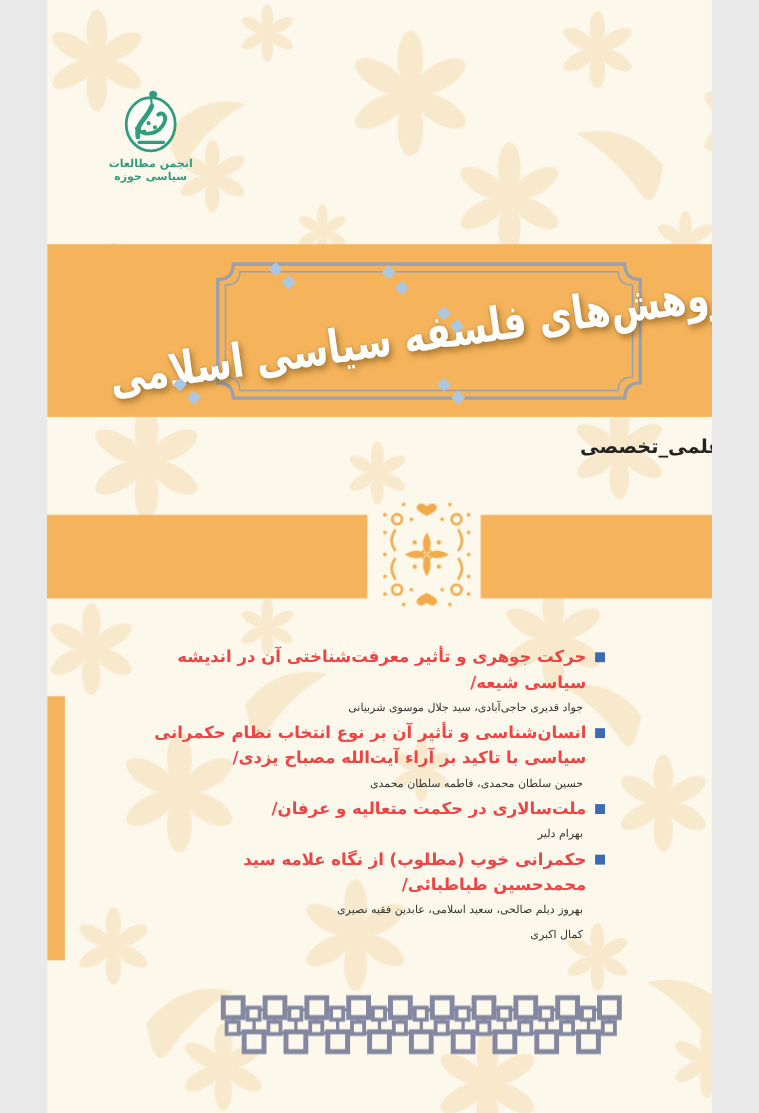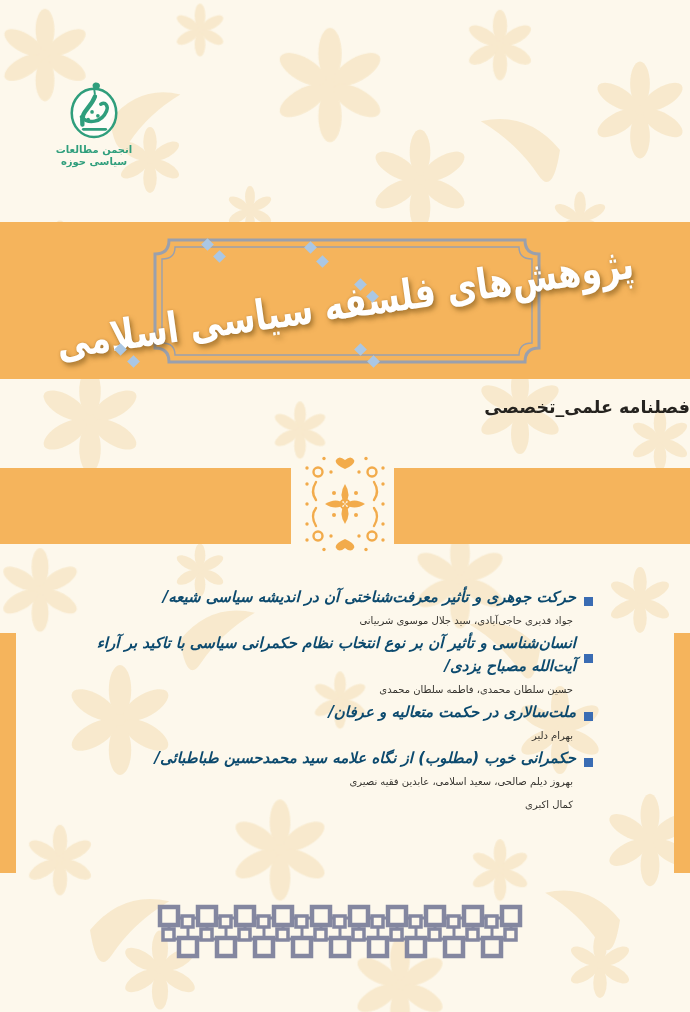--- a/index.html
+++ b/index.html
@@ -1,16 +1,16 @@
 <!DOCTYPE html>
 <html lang="fa"><head>
 <meta charset="utf-8">
 <style>
   html,body{margin:0;padding:0;background:#e9e9e9;}
-  .cover{position:relative;width:690px;height:1012px;margin:0 auto;background:#fdf8ec;
+  .cover{position:relative;width:604px;height:1012px;margin:0 auto;background:#fdf8ec;
          overflow:hidden;font-family:"DejaVu Sans",sans-serif;}
   .damask{position:absolute;left:0;top:0;pointer-events:none;}
   .band{position:absolute;background:#f5b45c;}
   #titleband{left:0;top:222px;width:690px;height:157px;overflow:hidden;}
   .frame-svg{position:absolute;left:149px;top:13px;}
   .callig{position:absolute;left:0;right:0;top:6px;bottom:0;display:flex;align-items:center;
           justify-content:center;color:#ffffff;font-weight:bold;font-size:33px;direction:rtl;
           white-space:nowrap;transform:rotate(-8deg) scaleY(1.28);
           text-shadow:2px 3px 5px rgba(96,64,10,.5),0 0 2px rgba(120,80,20,.35);}
   .bdot{position:absolute;width:9px;height:9px;background:#aac7e4;transform:rotate(45deg);}
@@ -18,22 +18,22 @@
   #sub1{top:397px;font-size:17.5px;}
   #sub2{top:425px;font-size:16.5px;}
   #midleft{left:0;top:468px;width:291px;height:76px;}
   #midright{left:394px;top:468px;width:296px;height:76px;}
   .ornament{position:absolute;left:304px;top:456px;}
   #barleft{left:0;top:633px;width:16px;height:240px;}
   #barright{left:674px;top:633px;width:16px;height:240px;}
   .logo{position:absolute;left:46px;top:80px;width:96px;text-align:center;}
   .assoc{color:#2f9e7c;font-size:10px;font-weight:bold;line-height:11.5px;direction:rtl;}
   .articles{position:absolute;right:97px;left:95px;top:586px;direction:rtl;}
-  .a-title-row{display:flex;align-items:center;font-weight:bold;font-size:15px;
-               line-height:23px;color:#0c4a6e;font-style:italic;}
+  .a-title-row{display:flex;align-items:flex-start;font-weight:bold;font-size:15px;
+               line-height:23px;color:#ef4444;}
   .bullet{flex:0 0 auto;width:9px;height:9px;background:#3a6cb3;margin-left:8px;margin-top:7px;}
   .a-title{flex:1;}
   .a-authors{font-size:10px;line-height:23px;color:#35332e;padding-right:20px;}
   .chain{position:absolute;left:157px;top:904px;}
 </style>
 </head>
 <body>
 
 <div class="cover">
 

